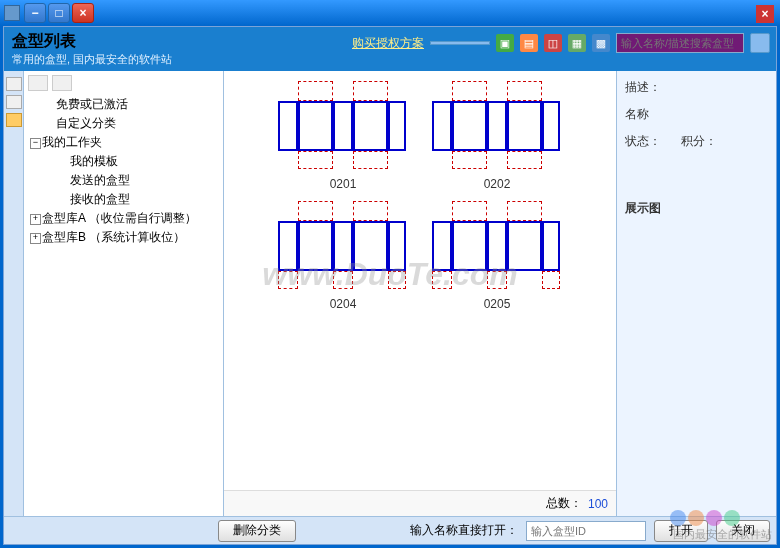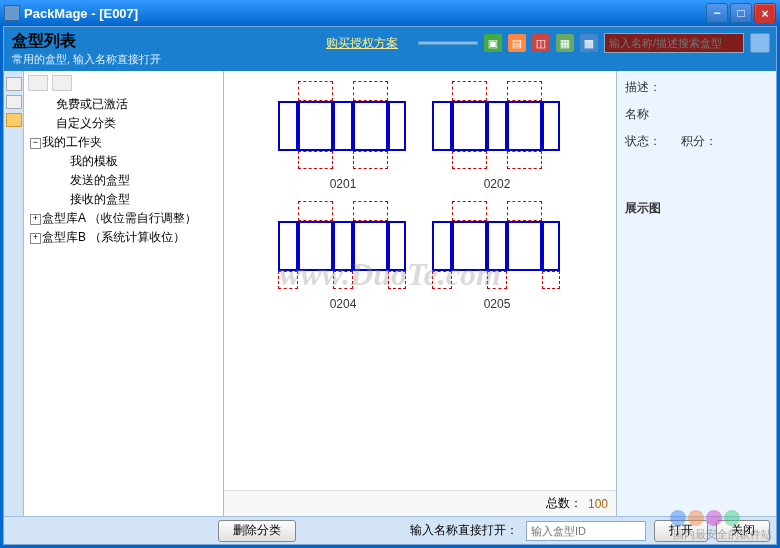--- a/index.html
+++ b/index.html
@@ -12,25 +12,25 @@
     .titlebar-btn { width: 22px; height: 20px; background: linear-gradient(to bottom, #5599ee, #3377cc); border: 1px solid #2266aa; border-radius: 3px; display: flex; align-items: center; justify-content: center; color: white; cursor: pointer; font-weight: bold; }
     .titlebar-btn.close { background: linear-gradient(to bottom, #ee6655, #cc3322); border-color: #aa2211; }
     
     .main-area { position: absolute; top: 26px; left: 3px; right: 3px; bottom: 3px; background: #ecf4ff; border: 1px solid #7ba4d8; display: flex; flex-direction: column; }
     
     .header-row { height: 44px; background: #1a7fcf; color: white; padding: 4px 8px; display: flex; align-items: center; position: relative; }
     .header-left { display: flex; flex-direction: column; }
     .page-title { font-size: 16px; font-weight: bold; color: #000000; }
     .page-subtitle { font-size: 11px; color: #e0f0ff; }
     .header-right { position: absolute; right: 6px; top: 6px; display: flex; align-items: center; gap: 6px; }
-    .buy-link { color: #ffee88; text-decoration: underline; font-size: 12px; margin-right: 14px; }
+    .buy-link { color: #ffee88; text-decoration: underline; font-size: 12px; margin-right: 0; }
     .header-slider { width: 60px; height: 4px; background: #88bbee; border: 1px solid #5599cc; }
     .header-icon { width: 18px; height: 18px; border-radius: 2px; cursor: pointer; display:flex; align-items:center; justify-content:center; color:white; font-size:11px; }
     .hi1 { background: #44aa44; } .hi2 { background: #ff8844; } .hi3 { background: #cc4444; } .hi4 { background: #66aa66; } .hi5 { background: #4488cc; }
-    .search-box { width: 140px; height: 20px; background: #7f1d1d; border: 1px solid #88aacc; padding: 0 4px; color: #999; font-size: 11px; }
+    .search-box { width: 128px; height: 20px; background: #701a75; border: 1px solid #88aacc; padding: 0 4px; color: #999; font-size: 11px; }
     .search-btn { width: 20px; height: 20px; background: #88bbee; border: 1px solid #5599cc; border-radius: 2px; }
     .close-x { position: absolute; right: 2px; top: -22px; width: 18px; height: 18px; background: #cc3333; color: white; display: flex; align-items: center; justify-content: center; font-weight: bold; cursor: pointer; }
     
     .content-row { flex: 1; display: flex; min-height: 0; }
     
     .left-sidebar { width: 20px; background: #d4e4f7; border-right: 1px solid #a0c0e0; display: flex; flex-direction: column; align-items: center; padding-top: 6px; gap: 4px; }
     .sb-icon { width: 16px; height: 14px; background: #f0f0f0; border: 1px solid #aaa; cursor: pointer; }
     .sb-icon.key { background: #ffcc66; border-color: #cc9933; }
     
     .tree-panel { width: 200px; background: white; border-right: 1px solid #a0c0e0; overflow: auto; padding: 4px; }
@@ -46,56 +46,55 @@
     
     .center-panel { flex: 1; background: white; overflow: auto; position: relative; display: flex; flex-direction: column; }
     .template-grid { flex: 1; overflow: auto; padding: 10px; }
     .template-row { display: flex; gap: 24px; margin-bottom: 10px; justify-content: center; }
     .template-item { display: flex; flex-direction: column; align-items: center; gap: 6px; }
     .template-thumb { width: 130px; height: 90px; position: relative; }
     .box-outline { position: absolute; border: 2px solid #0000cc; }
     .box-fold { position: absolute; border: 1px dashed #cc0000; }
     .template-label { font-size: 12px; color: #333; }
     .center-footer { padding: 4px 8px; display: flex; align-items: center; justify-content: flex-end; gap: 6px; border-top: 1px solid #ddd; background: #f8f8f8; }
-    .count-val { color: #a16207; }
+    .count-val { color: #1d4ed8; }
     
     .right-panel { width: 160px; background: #ecf4ff; border-left: 1px solid #a0c0e0; padding: 8px; display: flex; flex-direction: column; gap: 10px; }
     .rp-label { font-size: 12px; color: #333; }
     .rp-row { display: flex; gap: 20px; }
     .rp-section-title { font-weight: bold; margin-top: 40px; }
     
     .bottom-bar { height: 28px; background: #d4e4f7; border-top: 1px solid #a0c0e0; display: flex; align-items: center; padding: 0 6px; gap: 8px; }
     .btn { height: 22px; padding: 0 14px; background: linear-gradient(to bottom, #fefefe, #e0e0e0); border: 1px solid #888; border-radius: 3px; cursor: pointer; font-size: 12px; display: flex; align-items: center; }
     .spacer { flex: 1; }
     .id-input { width: 120px; height: 20px; border: 1px solid #88aacc; background: white; padding: 0 4px; color: #999; font-size: 11px; }
     
-    .watermark { position: absolute; top: 50%; left: 50%; transform: translate(-50%, -50%); font-size: 32px; color: rgba(150,150,150,0.35); font-style: italic; font-weight: bold; pointer-events: none; z-index: 100; font-family: Liberation Serif, serif; }
+    .watermark { position: absolute; top: 50%; left: 50%; transform: translate(-50%, -50%); font-size: 32px; color: rgba(150,150,150,0.35); font-style: italic; font-weight: bold; pointer-events: none; z-index: 100; font-family: Liberation Sans, sans-serif; }
     .bottom-watermark { position: absolute; bottom: 6px; right: 8px; font-size: 11px; color: rgba(100,100,100,0.5); pointer-events: none; z-index: 100; }
     .bottom-wm-icons { position: absolute; bottom: 22px; right: 40px; display: flex; gap: 2px; z-index: 99; opacity: 0.5; }
     .wm-icon { width: 16px; height: 16px; border-radius: 50%; }
   </style>
 </head>
 <body>
 
 <div class="titlebar">
   <div class="titlebar-icon"></div>
-  <div class="titlebar-title">PackMage - [E007]</div>
   <div class="titlebar-btns">
     <div class="titlebar-btn">−</div>
     <div class="titlebar-btn">□</div>
     <div class="titlebar-btn close">×</div>
   </div>
 </div>
 
 <div class="main-area">
   <div class="header-row">
     <div class="close-x">×</div>
     <div class="header-left">
       <div class="page-title">盒型列表</div>
-      <div class="page-subtitle">常用的盒型, 输入名称直接打开</div>
+      <div class="page-subtitle">常用的盒型, 国内最安全的软件站</div>
     </div>
     <div class="header-right">
       <a class="buy-link">购买授权方案</a>
       <div class="header-slider"></div>
       <div class="header-icon hi1">▣</div>
       <div class="header-icon hi2">▤</div>
       <div class="header-icon hi3">◫</div>
       <div class="header-icon hi4">▦</div>
       <div class="header-icon hi5">▩</div>
       <input class="search-box" placeholder="输入名称/描述搜索盒型" style="">

